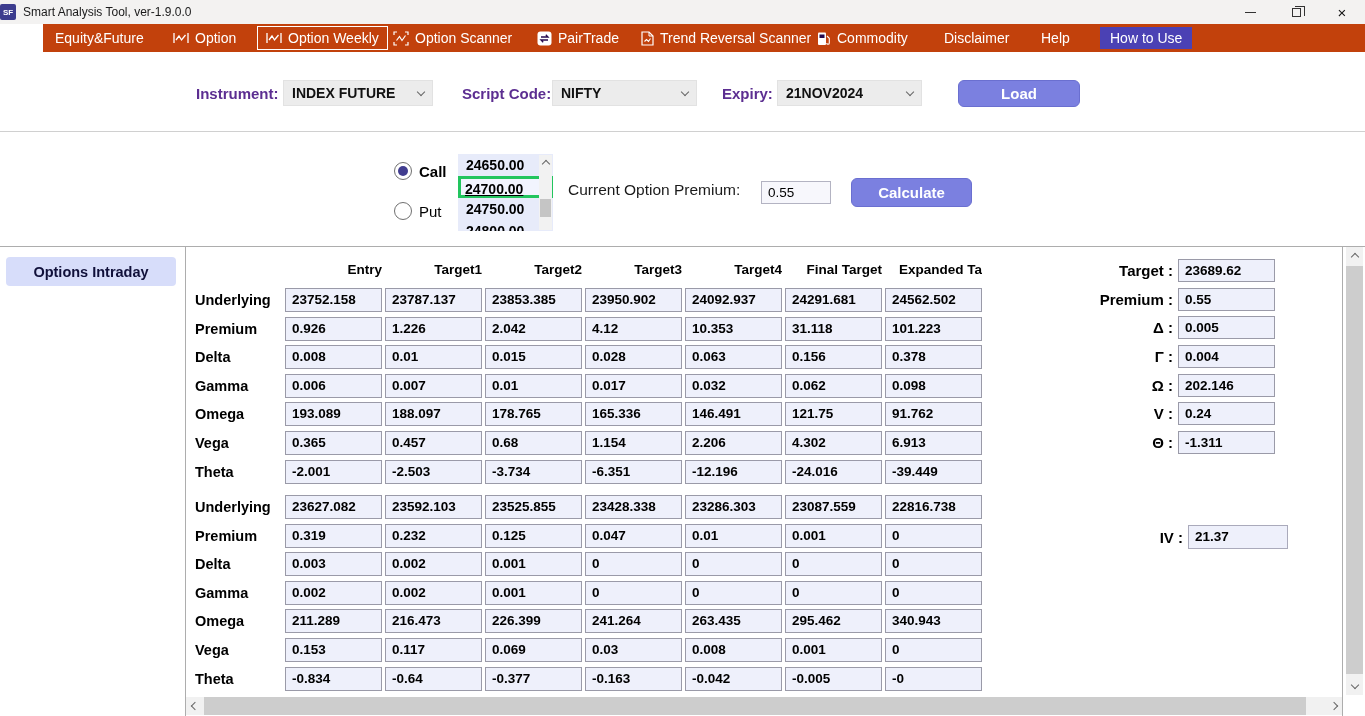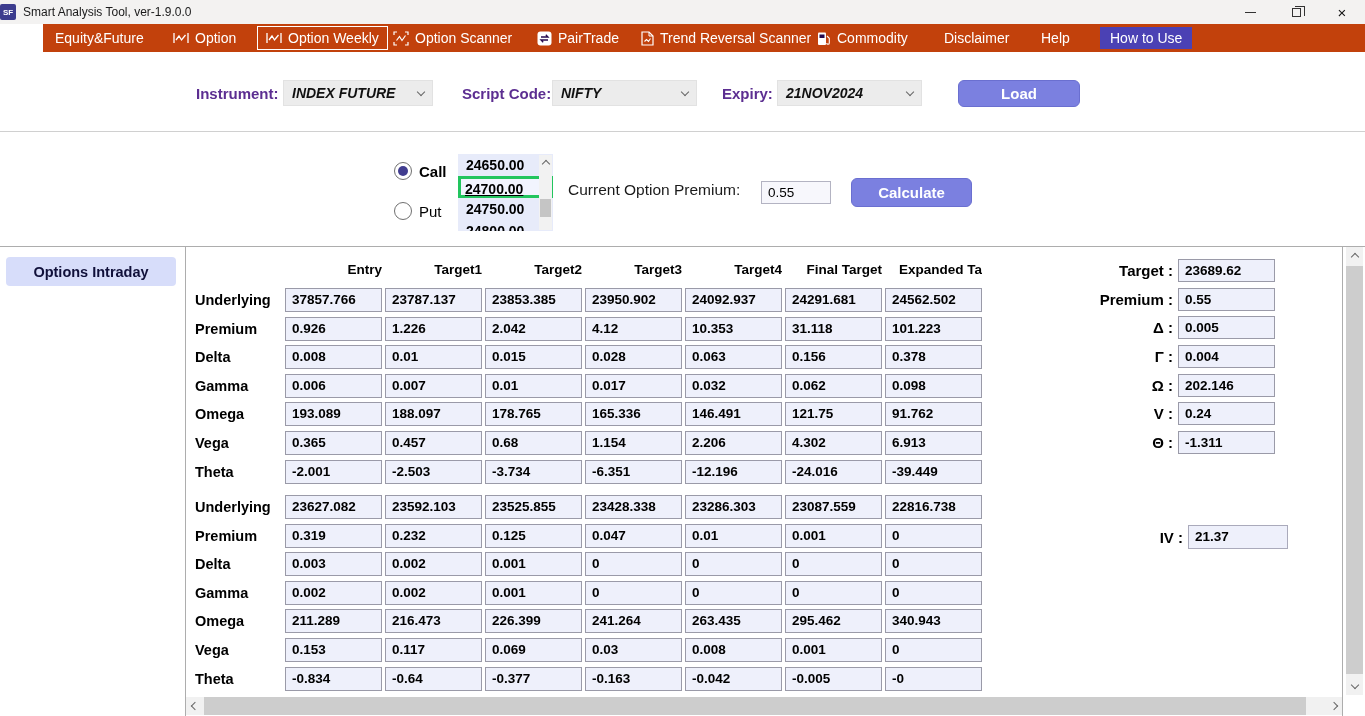--- a/index.html
+++ b/index.html
@@ -29,21 +29,21 @@
   #mi-weekly { border:1px solid #fff; padding:0 8px; height:24px; top:2px; }
   #mi-howto { background:#4b41b4; padding:0 10px; height:22px; top:3px; }
 
   
   #toolbar { position:absolute; left:0; top:52px; width:1365px; height:80px; background:#fff;
     border-bottom:1px solid #d0d0d0; }
   .tb-label { position:absolute; top:86px; transform:translateY(-50%); top:41px;
     font-size:15px; font-weight:600; color:#5c2e91; }
   .dropdown { position:absolute; top:28px; height:26px; background:#ececec; border:1px solid #e2e2e2;
     display:flex; align-items:center; font-size:14px; font-weight:600; color:#111; padding:0 8px; }
-  .dropdown .dd-text { flex:1;font-style:italic; }
+  .dropdown .dd-text { flex:1; }
   .chev { width:6px; height:6px; border-right:1.4px solid #666; border-bottom:1.4px solid #666; }
   .chev-down { transform:rotate(45deg); margin-top:-3px; }
   .chev-up { transform:rotate(-135deg); margin-top:3px; }
   .chev-left { transform:rotate(135deg); }
   .chev-right { transform:rotate(-45deg); }
   .purple-btn { position:absolute; background:#7b80e0; border:1px solid #6a6fd0; border-radius:6px;
     color:#fff; font-size:15px; font-weight:bold; display:flex; align-items:center; justify-content:center;
     cursor:default; }
 
   
@@ -244,21 +244,21 @@
       <div class="th">Target1</div>
       <div class="th">Target2</div>
       <div class="th">Target3</div>
       <div class="th">Target4</div>
       <div class="th">Final Target</div>
       <div class="th">Expanded Targe</div>
     </div>
   <div class="t-section" id="section-1">
       <div class="t-row">
         <div class="t-label">Underlying</div>
-        <div class="t-cell">37857.766</div>
+        <div class="t-cell">23752.158</div>
         <div class="t-cell">23787.137</div>
         <div class="t-cell">23853.385</div>
         <div class="t-cell">23950.902</div>
         <div class="t-cell">24092.937</div>
         <div class="t-cell">24291.681</div>
         <div class="t-cell">24562.502</div>
       </div>
       <div class="t-row">
         <div class="t-label">Premium</div>
         <div class="t-cell">0.926</div>

